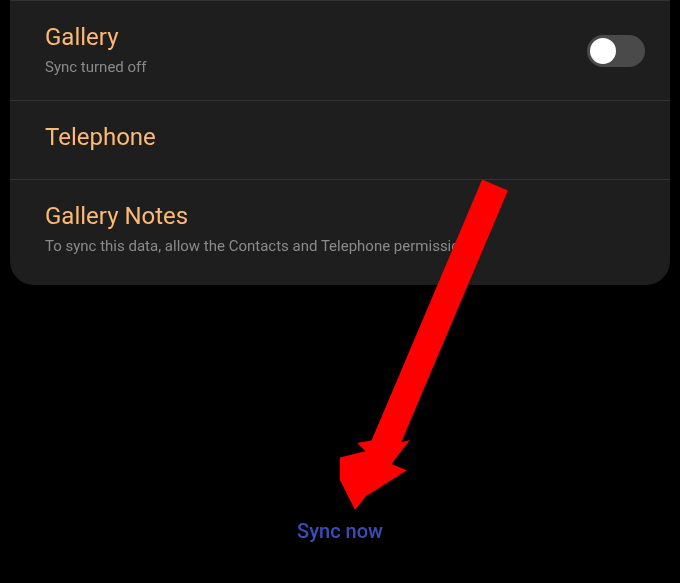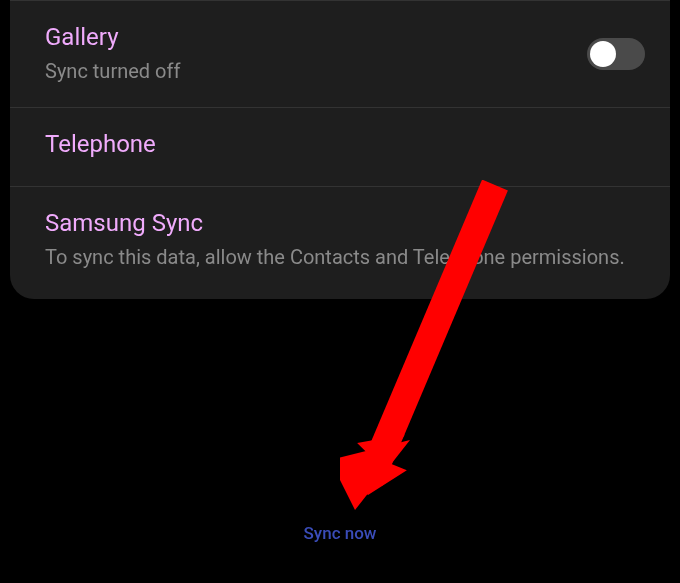--- a/index.html
+++ b/index.html
@@ -32,28 +32,28 @@
       border-bottom: none;
       padding-bottom: 28px;
     }
     .setting-item:first-child {
       border-top: 1px solid #333333;
     }
     .setting-content {
       flex: 1;
     }
     .setting-title {
-      color: #f0abfc;
+      color: #fdba74;
       font-size: 24px;
       font-weight: 400;
       margin-bottom: 6px;
     }
     .setting-subtitle {
       color: #8a8a8a;
-      font-size: 20px;
+      font-size: 15px;
       font-weight: 400;
       line-height: 1.4;
     }
     .toggle {
       width: 58px;
       height: 32px;
       background: #4a4a4a;
       border-radius: 16px;
       position: relative;
       cursor: pointer;
@@ -66,21 +66,21 @@
       position: absolute;
       top: 3px;
       left: 3px;
     }
     .sync-button {
       position: absolute;
       bottom: 40px;
       left: 50%;
       transform: translateX(-50%);
       color: #3a4cb8;
-      font-size: 17px;
+      font-size: 20px;
       font-weight: 500;
       cursor: pointer;
       background: none;
       border: none;
       font-family: inherit;
     }
     .arrow-annotation {
       position: absolute;
       top: 180px;
       left: 340px;
@@ -104,21 +104,21 @@
   </div>
 
   <div class="setting-item">
     <div class="setting-content">
       <div class="setting-title">Telephone</div>
     </div>
   </div>
 
   <div class="setting-item">
     <div class="setting-content">
-      <div class="setting-title">Samsung Sync</div>
+      <div class="setting-title">Gallery Notes</div>
       <div class="setting-subtitle">To sync this data, allow the Contacts and Telephone permissions.</div>
     </div>
   </div>
 
 </div>
 
 <button class="sync-button">Sync now</button>
 
 <svg class="arrow-annotation" width="180" height="360" viewBox="0 0 180 360">
   <defs>

